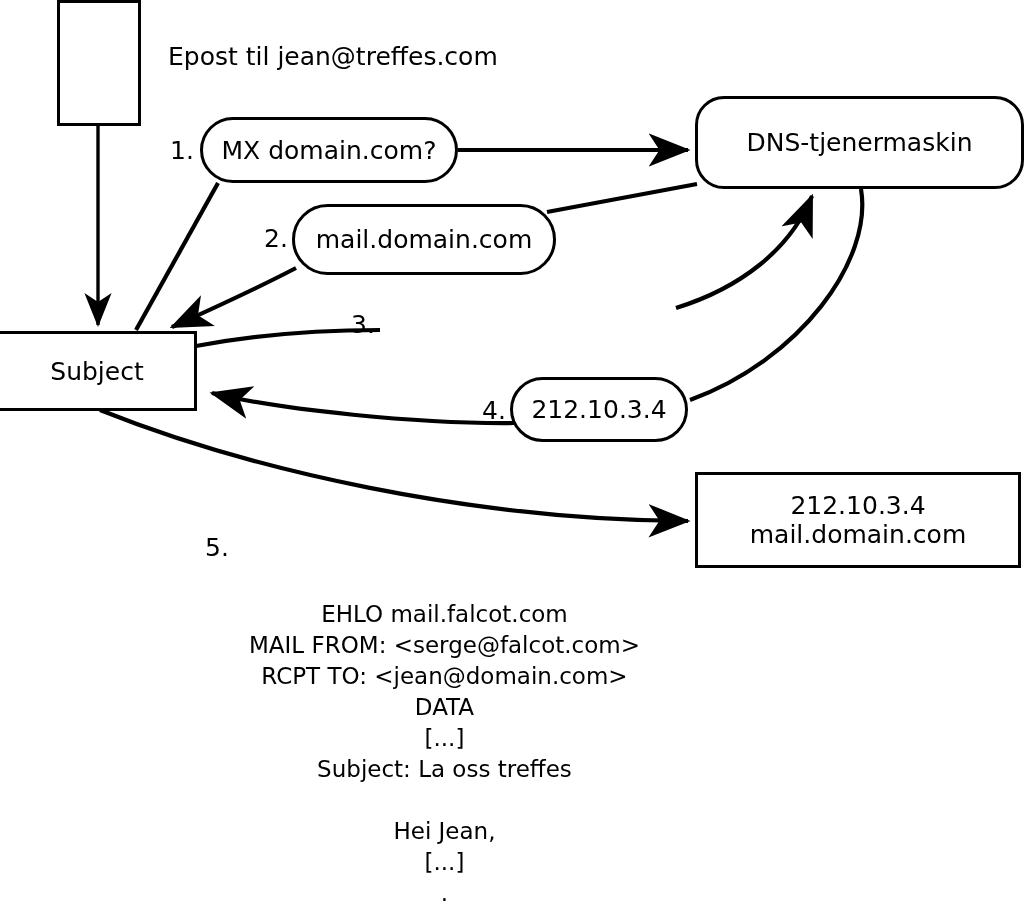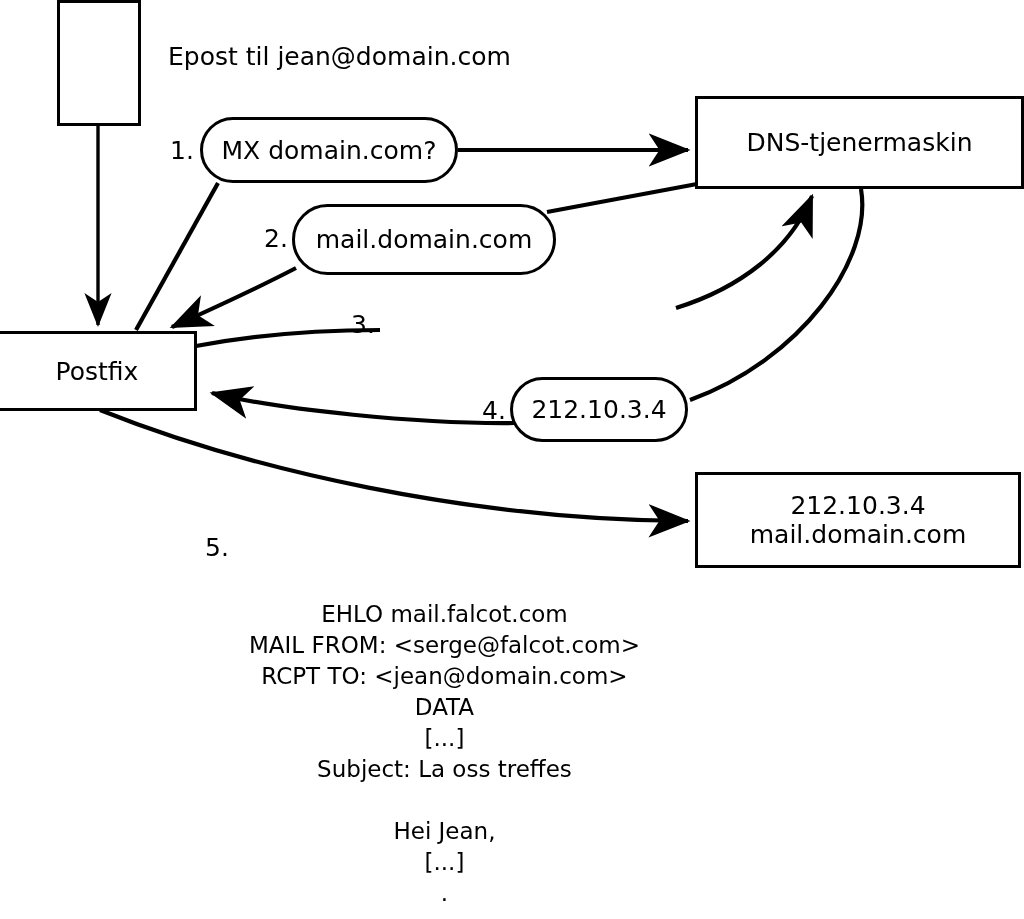--- a/index.html
+++ b/index.html
@@ -90,27 +90,27 @@
 
     <path d="M514,423 C420,424 280,410 212,393" fill="none" stroke="#000000" stroke-width="4.2" marker-end="url(#arrow)"></path>
 
     <path d="M100,410 C250,470 470,520 688,521" fill="none" stroke="#000000" stroke-width="4.2" marker-end="url(#arrow)"></path>
   </svg>
 
   <div class="node rect" style="left:57px; top:0px; width:84px; height:126px;">
     <span class="node-text" style="font-size:25px;"></span>
   </div>
 
-  <div class="free-text" style="left:168px; top:44px; font-size:25px;">Epost til jean@domain.com</div>
+  <div class="free-text" style="left:168px; top:44px; font-size:25px;">Epost til jean@treffes.com</div>
 
   <div class="node rect" style="left:-3px; top:331px; width:200px; height:80px;">
-    <span class="node-text" style="font-size:25px;">Postfix</span>
+    <span class="node-text" style="font-size:25px;">Subject</span>
   </div>
 
-  <div class="node rect" style="left:695px; top:96px; width:329px; height:93px;">
+  <div class="node rect" style="left:695px; top:96px; width:329px; height:93px;border-radius:29px;">
     <span class="node-text" style="font-size:25px;">DNS-tjenermaskin</span>
   </div>
 
   <div class="node rect" style="left:695px; top:472px; width:326px; height:96px; flex-direction:column;">
     <span class="node-text" style="font-size:25px;">212.10.3.4</span>
     <span class="node-text" style="font-size:25px;">mail.domain.com</span>
   </div>
 
   <div class="step-num" style="left:170px; top:136px; font-size:25px;">1.</div>
   <div class="node pill" style="left:200px; top:117px; width:258px; height:66px;">

